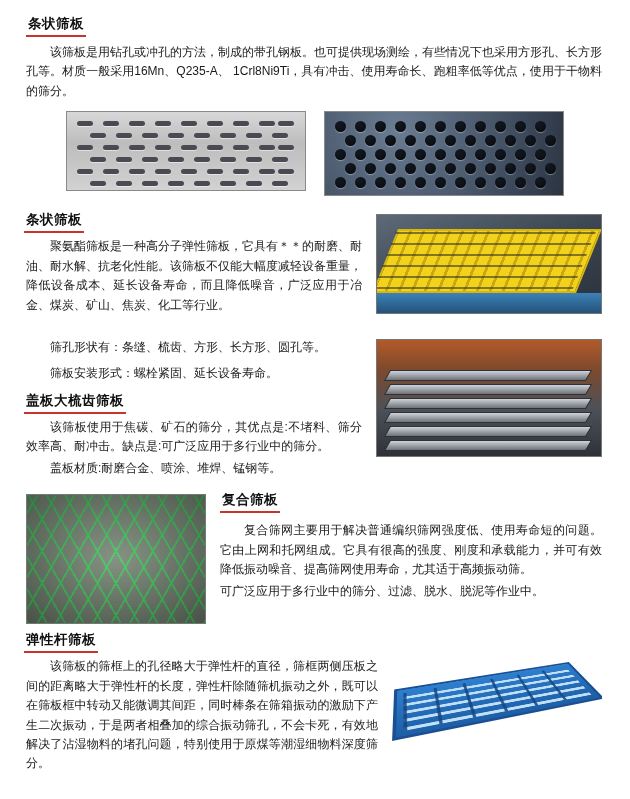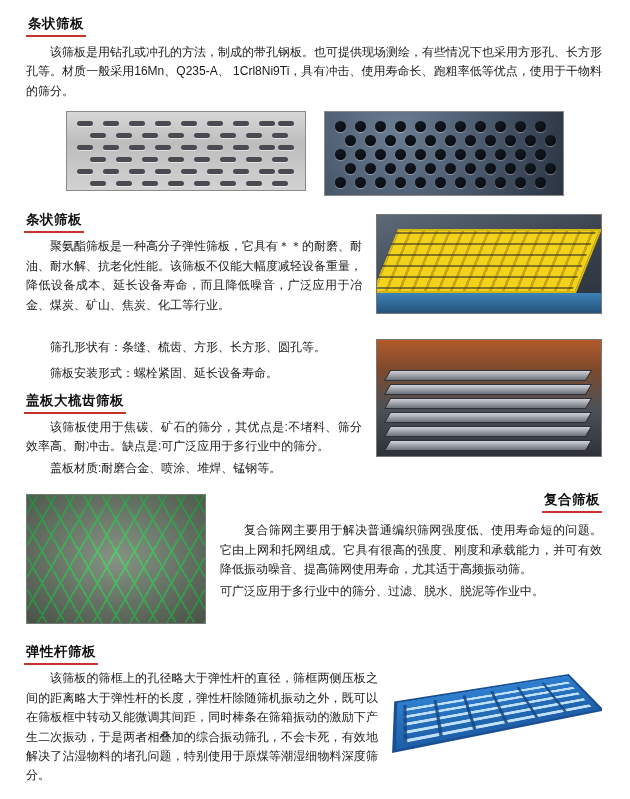--- a/index.html
+++ b/index.html
@@ -203,21 +203,21 @@
     background: repeating-linear-gradient(
       0deg, #bfe0f7 0 4px, transparent 4px 11px);
   }
   .rod-img .panel .ribs {
     position: absolute; inset: 6px;
     background: repeating-linear-gradient(
       90deg, rgba(20,70,130,.85) 0 3px, transparent 3px 30px);
   }
   .heading-center {
     display: block;
-    text-align: right;
+    text-align: left;
   }
   .sec4 {
     position: relative;
   }
   .clearfix::after {
     content: "";
     display: block;
     clear: both;
   }
   .tail {
@@ -396,21 +396,21 @@
 
     <div style="margin-left:206px; padding-right:14px;">
       <div class="heading-center" style="margin-bottom:4px;">
         <span class="section-heading" style="margin-left:0;">复合筛板</span>
       </div>
       <p class="para">复合筛网主要用于解决普通编织筛网强度低、使用寿命短的问题。它由上网和托网组成。它具有很高的强度、刚度和承载能力，并可有效降低振动噪音、提高筛网使用寿命，尤其适于高频振动筛。</p>
       <p class="para no-indent">可广泛应用于多行业中的筛分、过滤、脱水、脱泥等作业中。</p>
     </div>
   </div>
 
-  <div class="clearfix" style="margin-top:12px;">
+  <div class="clearfix" style="">
     <div class="section-heading">弹性杆筛板</div>
 
     <div class="rod-img float-right" style="margin-top:10px;">
       <div class="panel">
         <div class="slots"></div>
         <div class="ribs"></div>
       </div>
     </div>
 
     <div class="block" style="padding-right:220px;">

